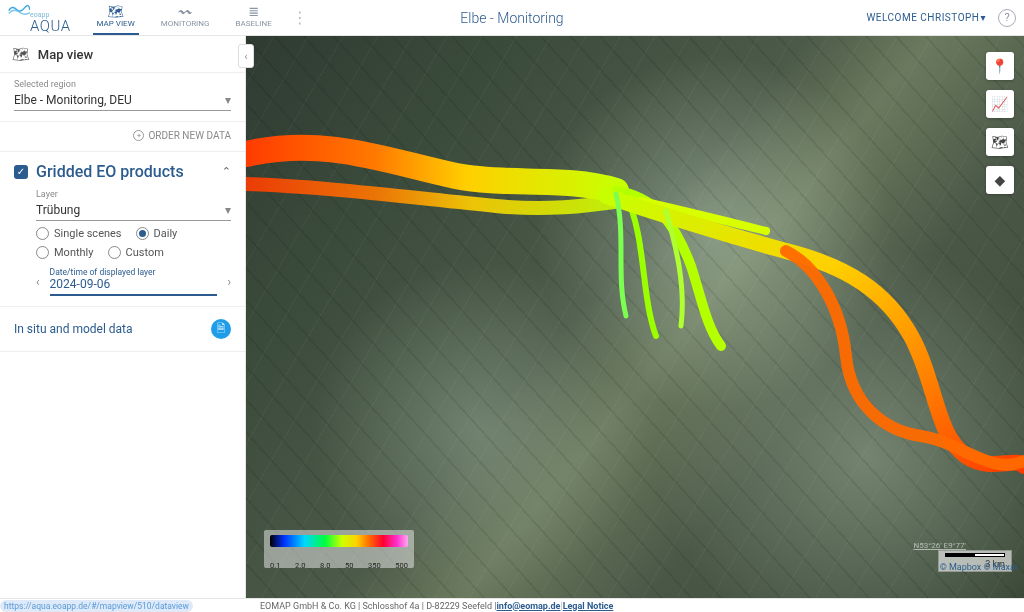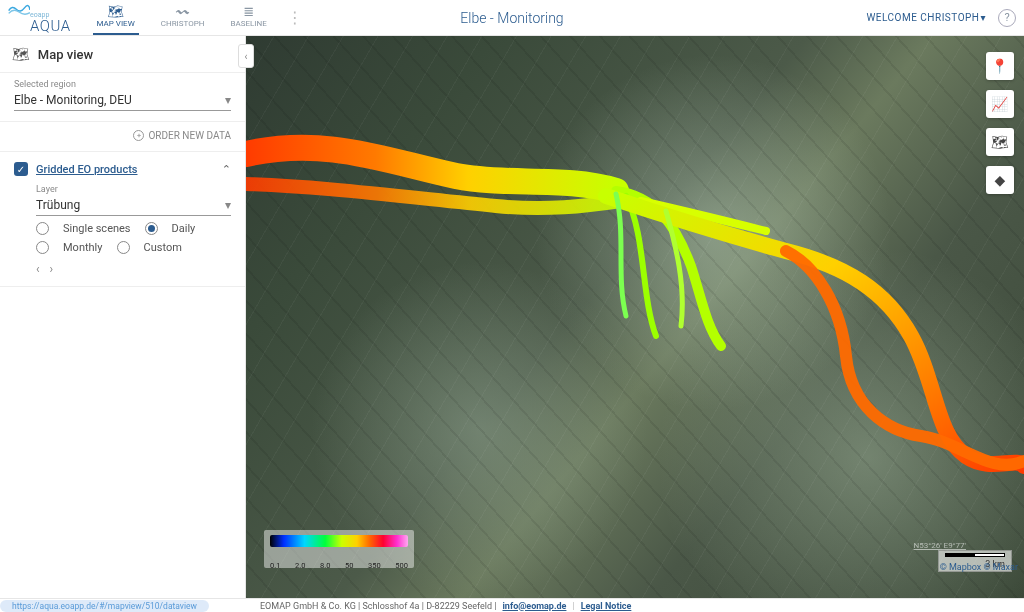--- a/index.html
+++ b/index.html
@@ -31,25 +31,25 @@
   .sb-section { padding: 6px 14px 10px; border-bottom: 1px solid #eee; }
   .sb-label { font-size: 9px; color:#8a8a8a; }
   .sb-select { display:flex; justify-content:space-between; align-items:center; font-size:12px; color:#333; padding: 4px 0 3px; border-bottom:1px solid #999; cursor:pointer;}
   .sb-select .caret { color:#888; }
   .order-row { text-align:right; font-size:10px; color:#8a8a8a; padding: 8px 14px 10px; border-bottom:1px solid #eee; display:flex; justify-content:flex-end; gap:4px; cursor:pointer;}
   .order-row .plus{width:11px;height:11px;border:1px solid #999;border-radius:50%;display:inline-flex;align-items:center;justify-content:center;font-size:8px;color:#888;}
 
   .sb-collapsible { padding:10px 14px; border-bottom:1px solid #eee;}
   .sb-coll-head{display:flex;align-items:center;gap:8px;cursor:pointer;}
   .chk{width:14px;height:14px;background:#2c5c8f;border-radius:3px;display:flex;align-items:center;justify-content:center;color:#fff;font-size:10px;}
-  .sb-coll-title{font-size:11px;color:#2c5c8f;font-weight:500;flex:1;text-decoration:underline;}
+  .sb-coll-title{font-size:16px;color:#2c5c8f;font-weight:500;flex:1;}
   .chev{color:#666;font-size:11px;}
   .sb-coll-body{padding:8px 0 0 22px;}
   .radios{display:flex;flex-wrap:wrap;gap:6px 14px;margin:6px 0 8px;}
-  .radio{display:flex;align-items:center;gap:14px;font-size:11px;color:#555;cursor:pointer;}
+  .radio{display:flex;align-items:center;gap:5px;font-size:11px;color:#555;cursor:pointer;}
   .r-circle{width:13px;height:13px;border:1.5px solid #888;border-radius:50%;display:flex;align-items:center;justify-content:center;}
   .r-dot{width:7px;height:7px;border-radius:50%;background:#2c5c8f;}
   .date-row{display:flex;align-items:center;gap:10px;}
   .date-row .arrow{color:#888;font-size:12px;cursor:pointer;}
   .date-field{flex:1;}
   .date-field .lab{font-size:8.5px;color:#2c5c8f;}
   .date-field .val{font-size:12px;color:#2c5c8f;border-bottom:2px solid #2c5c8f;padding-bottom:3px;}
 
   .sb-collapsed-row{padding:12px 14px;display:flex;align-items:center;justify-content:space-between;border-bottom:1px solid #eee;cursor:pointer;}
   .sb-collapsed-row .t{font-size:12px;color:#2c5c8f;}
@@ -72,24 +72,24 @@
   .scale-bar{position:absolute;right:12px;bottom:26px;background:rgba(255,255,255,.6);padding:2px 6px;font-size:9px;color:#333;border:1px solid rgba(0,0,0,.2);display:flex;flex-direction:column;align-items:flex-end;gap:2px;}
   .scale-bar .seg{width:60px;height:4px;background:linear-gradient(to right,#000 0 50%,#fff 50% 100%);border:1px solid #000;}
   .map-attr{position:absolute;right:6px;bottom:26px;font-size:9px;color:#2c5c8f;}
 
   .legend{position:absolute;left:18px;bottom:30px;width:150px;height:38px;background:rgba(255,255,255,.45);padding:5px 6px;border-radius:2px;}
   .legend-bar{width:100%;height:12px;border-radius:2px;background:linear-gradient(to right,#000 0%,#002fff 10%,#00d6ff 25%,#00ff3c 40%,#ccff00 52%,#ffd000 63%,#ff6a00 72%,#ff0030 82%,#ff30d0 92%,#ffa8f0 100%);}
   .legend-ticks{display:flex;justify-content:space-between;font-size:7.5px;color:#222;margin-top:14px;white-space:nowrap;}
   .coord{position:absolute;right:58px;bottom:48px;font-size:8px;color:rgba(255,255,255,.55);text-decoration:underline;}
 
   
-  .footer{height:14px;background:#fff;border-top:1px solid #e6e6e6;font-size:9px;color:#666;display:flex;align-items:center;padding:0 12px 0 260px;gap:6px;}
+  .footer{height:14px;background:#fff;border-top:1px solid #e6e6e6;font-size:9px;color:#666;display:flex;align-items:center;padding:0 12px 0 260px;gap:0;}
   .footer a{color:#2c5c8f;text-decoration:underline;cursor:pointer;font-weight:bold;}
   .footer .sep{color:#bbb;}
-  .ll-corner{position:absolute;left:0;bottom:0;font-size:8.5px;color:#5a9bd8;background:rgba(200,220,245,.6);padding:1px 12px;border-radius:6px;}
+  .ll-corner{position:absolute;left:0;bottom:0;font-size:8.5px;color:#5a9bd8;background:rgba(200,220,245,.6);padding:1px 4px;border-radius:6px;}
 </style>
 </head>
 <body>
 
 <div class="topbar">
   <div class="logo">
     <span class="logo-mark">
       <svg viewBox="0 0 32 20">
           <path d="M1 14 Q6 6 12 12 T24 10 T32 13" fill="none" stroke="#3aa8e0" stroke-width="2.2"></path>
           <path d="M1 18 Q8 10 16 16 T32 17" fill="none" stroke="#7ec6e8" stroke-width="2"></path>
@@ -101,21 +101,21 @@
     </span>
   </div>
 
   <div class="tabs">
     <div class="tab active">
       <span class="tab-ico">🗺</span>
       <span>MAP VIEW</span>
     </div>
     <div class="tab">
       <span class="tab-ico">〰</span>
-      <span>CHRISTOPH</span>
+      <span>MONITORING</span>
     </div>
     <div class="tab">
       <span class="tab-ico">≣</span>
       <span>BASELINE</span>
     </div>
   </div>
 
   <div class="vdots">⋮</div>
 
   <div class="title-center">Elbe - Monitoring</div>
@@ -177,25 +177,33 @@
             <span>Monthly</span>
           </div>
           <div class="radio">
             <span class="r-circle"></span>
             <span>Custom</span>
           </div>
         </div>
 
         <div class="date-row">
           <span class="arrow">‹</span>
+          <div class="date-field">
+            <div class="lab">Date/time of displayed layer</div>
+            <div class="val">2024-09-06</div>
+          </div>
           <span class="arrow">›</span>
         </div>
       </div>
     </div>
 
+    <div class="sb-collapsed-row">
+      <span class="t">In situ and model data</span>
+      <span class="doc-badge">🗎</span>
+    </div>
   </div>
 
   <div class="sb-collapse">‹</div>
 
   <div class="map">
     <svg class="river" viewBox="0 0 778 562" preserveAspectRatio="none">
       <defs>
         <linearGradient id="gA" x1="0" y1="0" x2="1" y2="0">
           <stop offset="0%" stop-color="#ff3b00"></stop>
             <stop offset="35%" stop-color="#ff7a00"></stop>

